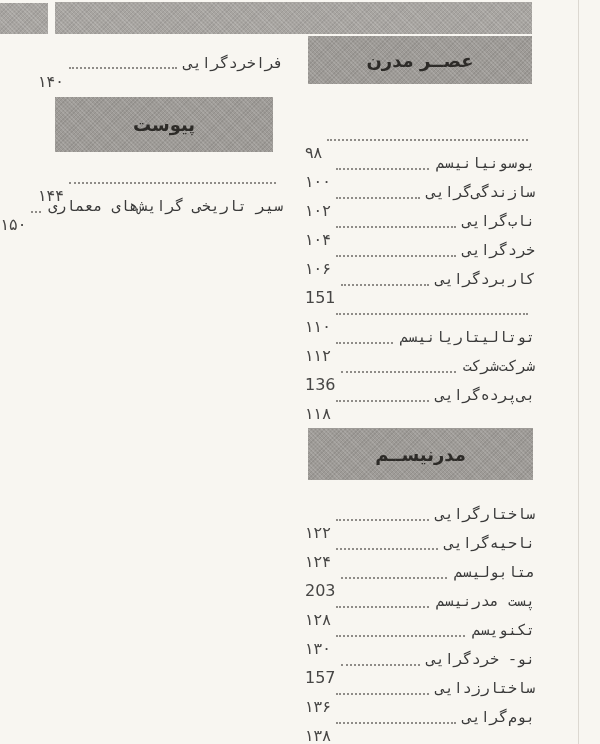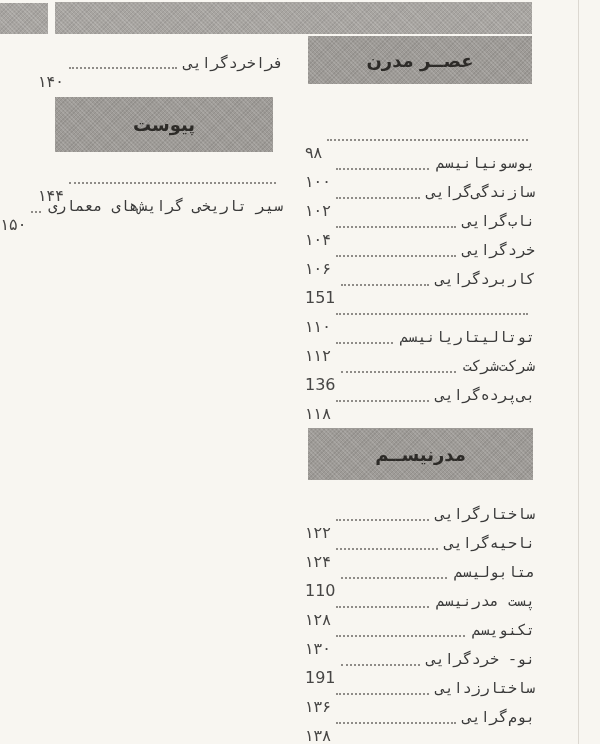--- a/index.html
+++ b/index.html
@@ -155,36 +155,36 @@
       <span class="num">۱۲۲</span>
     </div>
     <div class="row">
       <span class="lbl">ناحیه‌گرایی</span>
       <span class="dots"></span>
       <span class="num">۱۲۴</span>
     </div>
     <div class="row">
       <span class="lbl">متابولیسم</span>
       <span class="dots"></span>
-      <span class="num">110</span>
+      <span class="num">203</span>
     </div>
     <div class="row">
       <span class="lbl">پست مدرنیسم</span>
       <span class="dots"></span>
       <span class="num">۱۲۸</span>
     </div>
     <div class="row">
       <span class="lbl">تکنویسم</span>
       <span class="dots"></span>
       <span class="num">۱۳۰</span>
     </div>
     <div class="row">
       <span class="lbl">نو- خردگرایی</span>
       <span class="dots"></span>
-      <span class="num">191</span>
+      <span class="num">157</span>
     </div>
     <div class="row">
       <span class="lbl">ساختارزدایی</span>
       <span class="dots"></span>
       <span class="num">۱۳۶</span>
     </div>
     <div class="row">
       <span class="lbl">بوم‌گرایی</span>
       <span class="dots"></span>
       <span class="num">۱۳۸</span>

